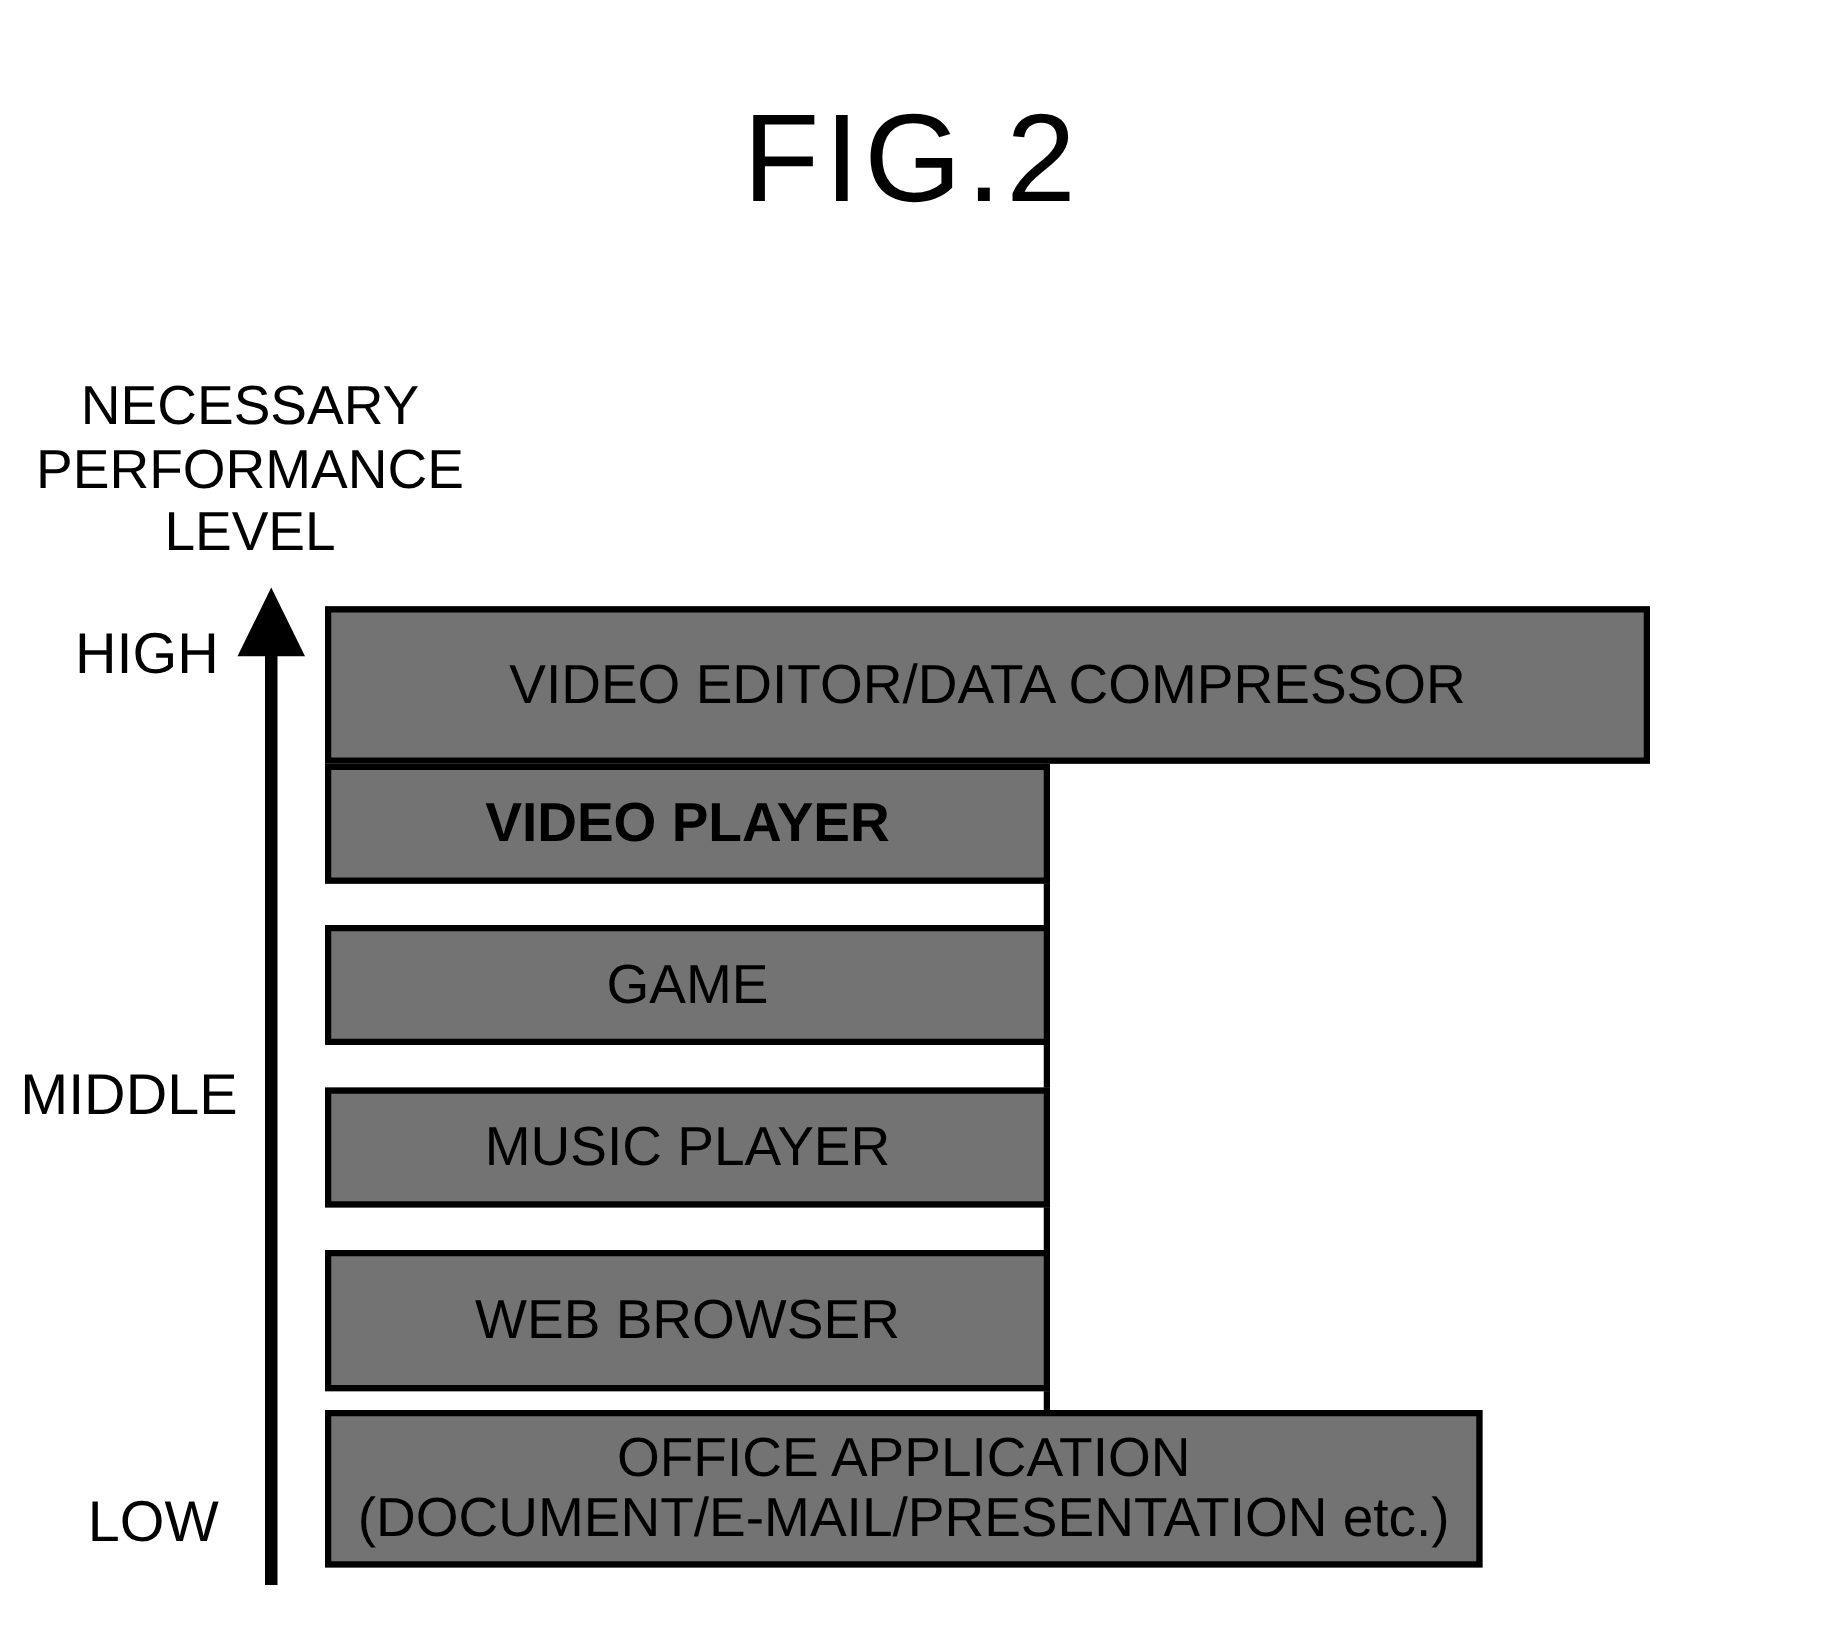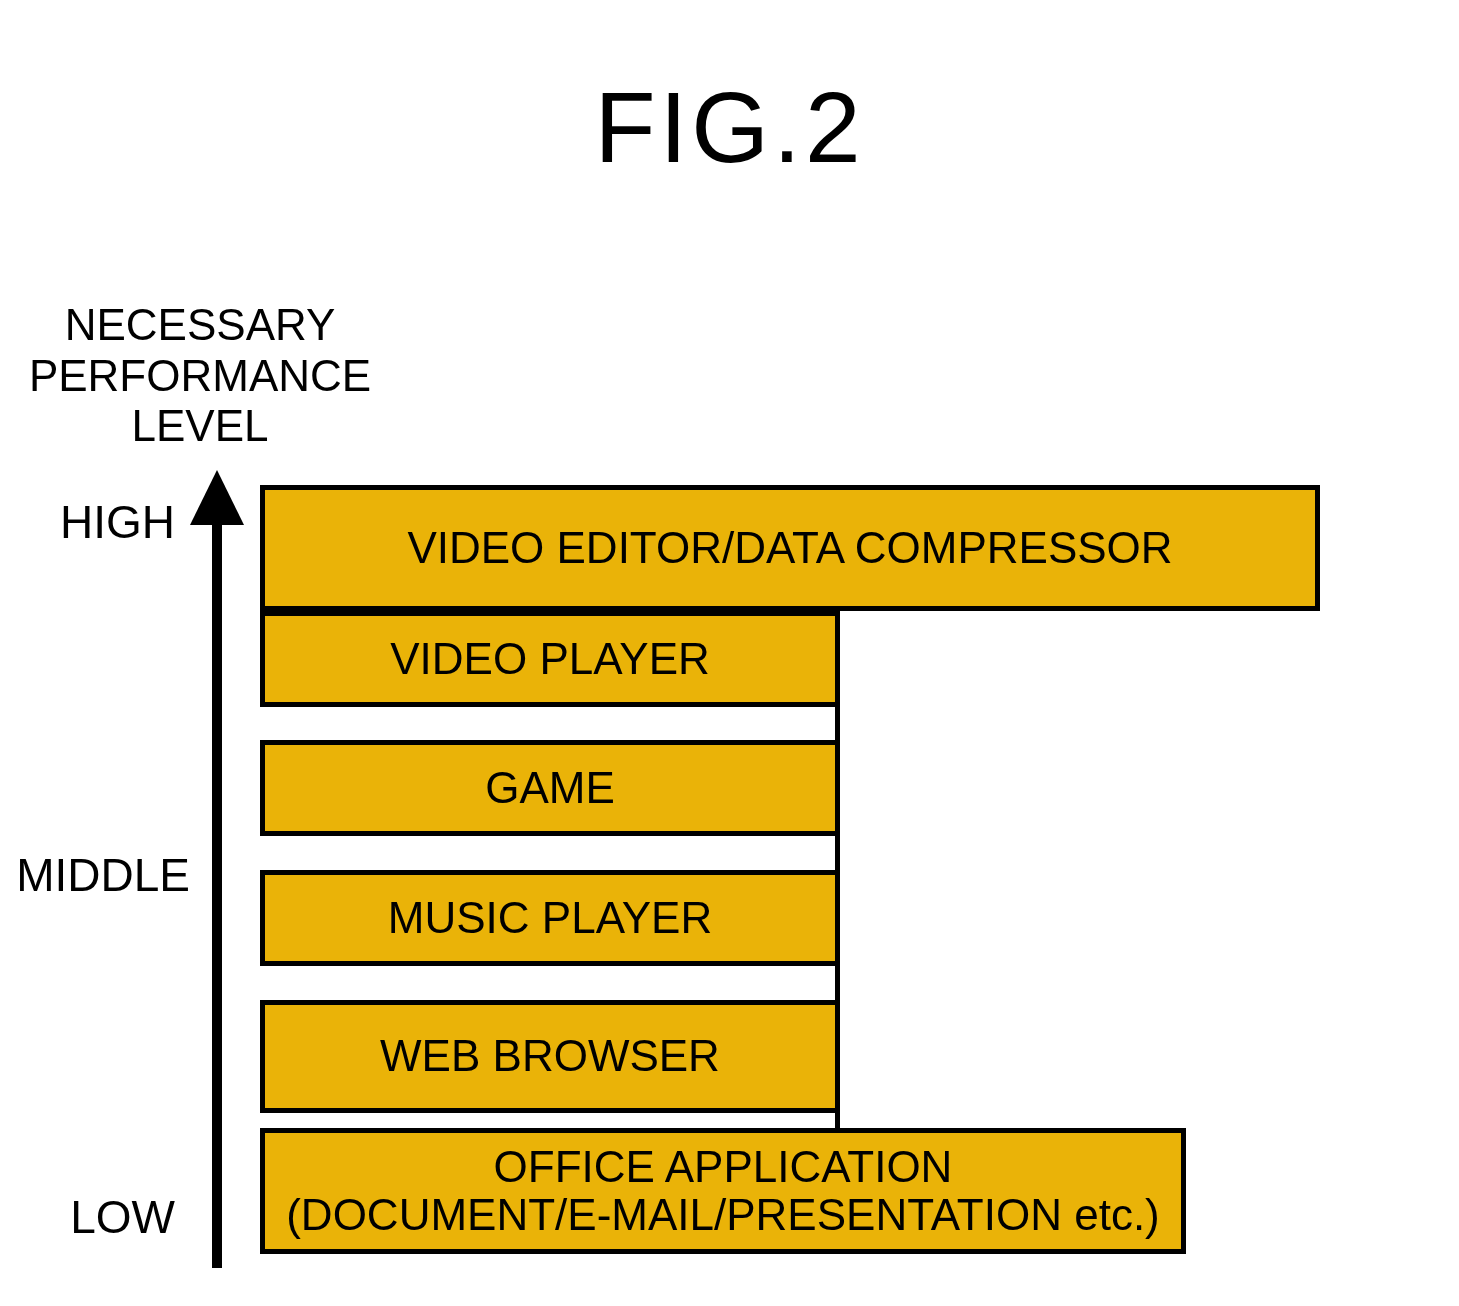--- a/index.html
+++ b/index.html
@@ -55,40 +55,40 @@
   }
   .tick-high   { left: 20px; top: 495px;  width: 155px; }
   .tick-middle { left: -10px; top: 848px;  width: 200px; }
   .tick-low    { left: 20px; top: 1190px; width: 155px; }
 
   
   .row {
     position: absolute;
     left: 260px;
     border: 5px solid #000;
-    background: #eab308;
+    background: #737373;
     display: flex;
     flex-direction: column;
     align-items: center;
     justify-content: center;
     text-align: center;
     font-size: 44px;
     line-height: 1.1;
     padding: 4px 10px;
   }
   .row .l1, .row .l2 { display: block; white-space: nowrap; }
 
   
   .w-wide   { width: 1060px; }
   .w-med    { width: 580px; }
   .w-wider  { width: 926px; }
 
   
   .r1 { top: 485px;  height: 126px; }  
-  .r2 { top: 611px;  height: 96px;  }
+  .r2 { top: 611px;  height: 96px; font-weight: bold;  }
   .r3 { top: 740px;  height: 96px;  }
   .r4 { top: 870px;  height: 96px;  }
   .r5 { top: 1000px;  height: 113px;  }
   .r6 { top: 1128px; height: 126px; }  
 
   
   .connector {
     position: absolute;
     left: 835px;        
     top: 606px;         

